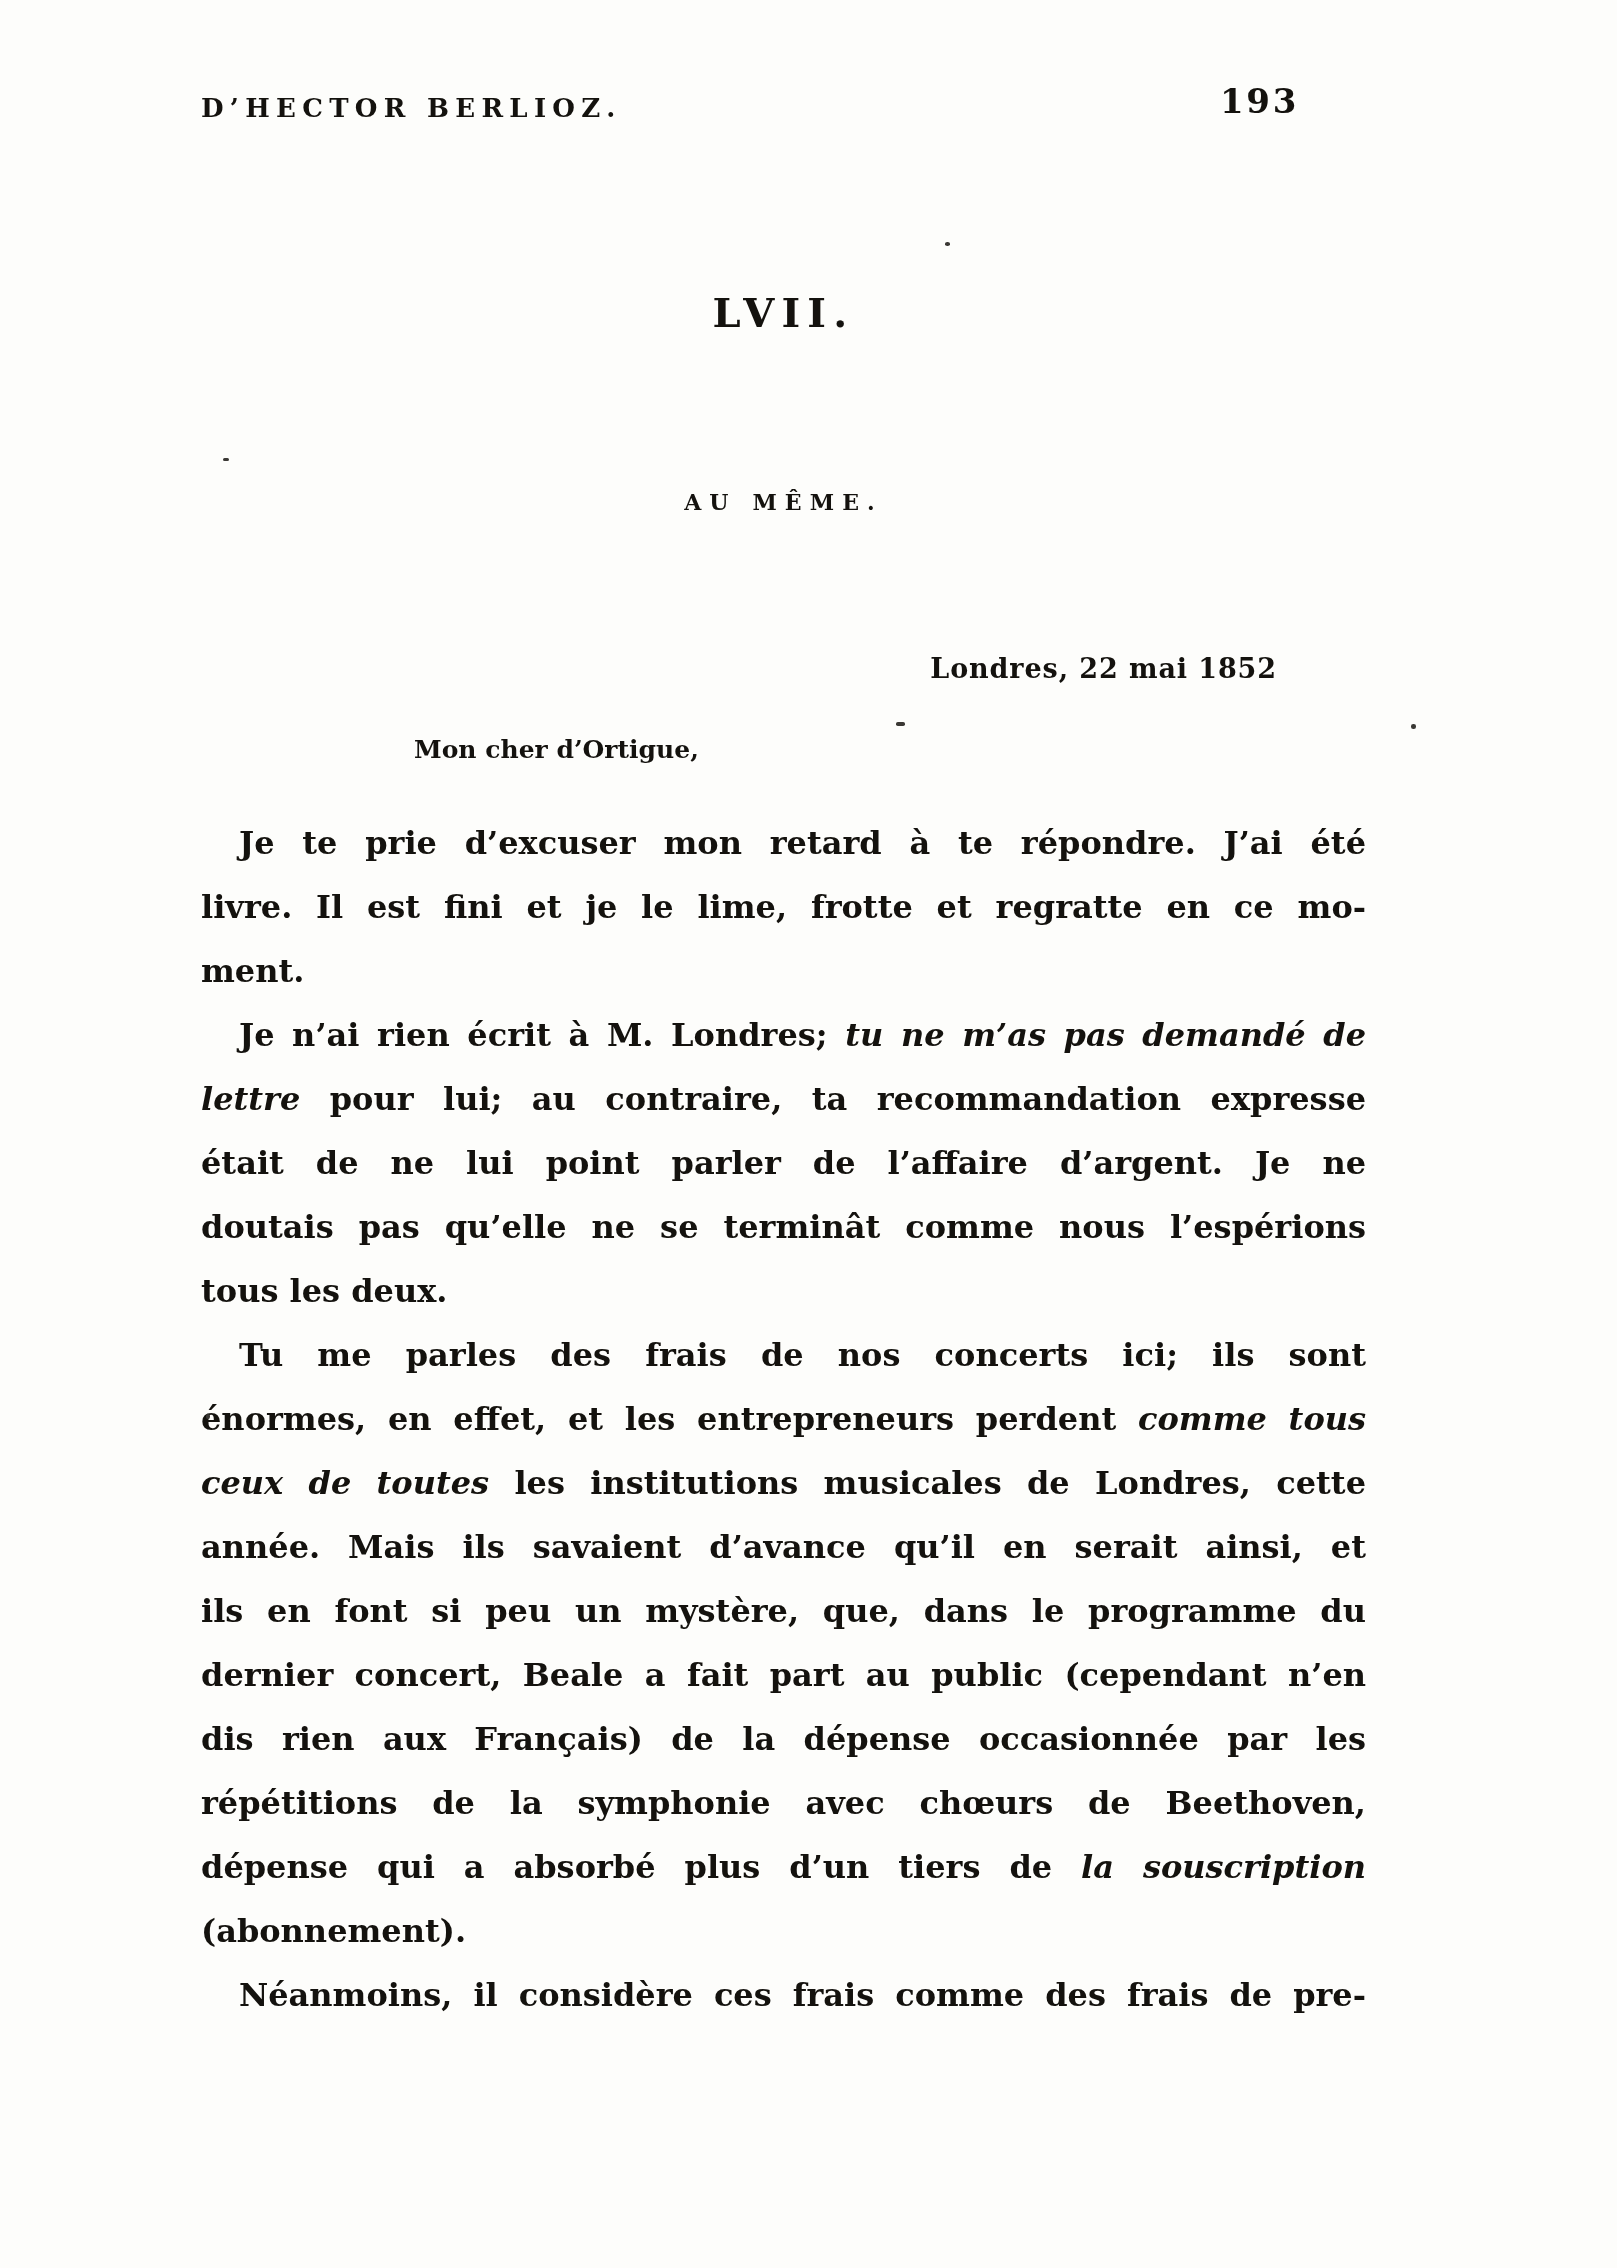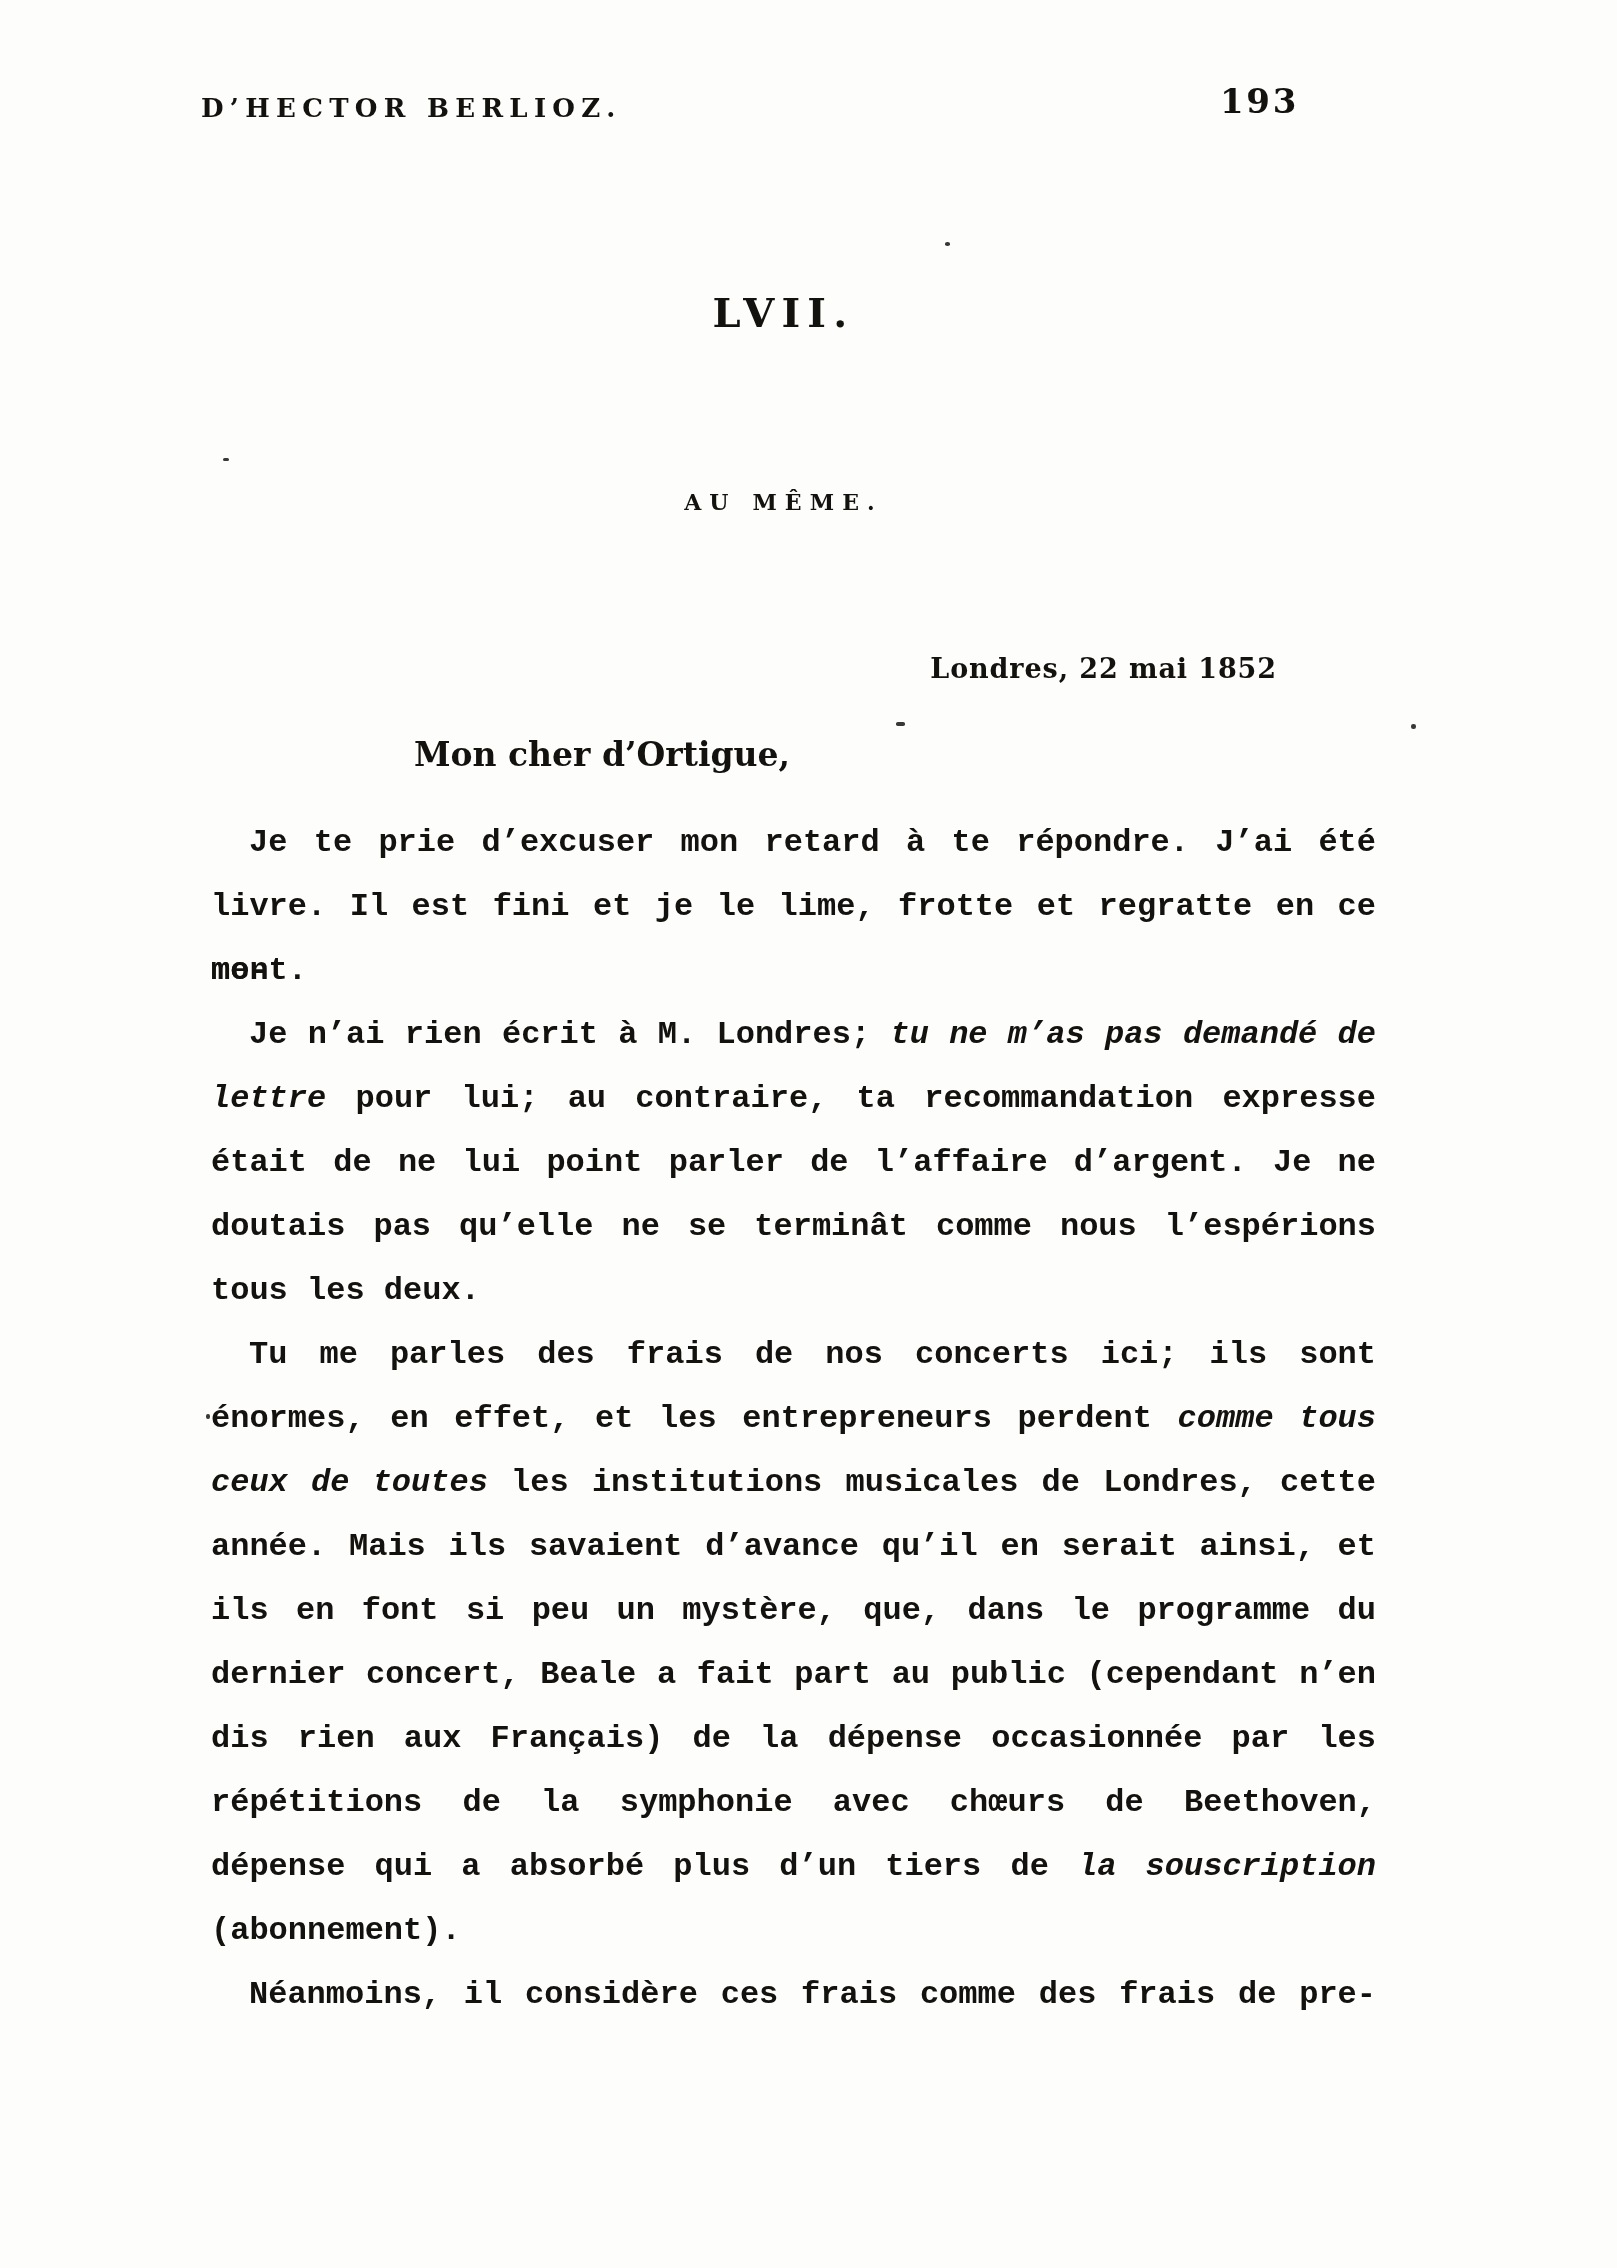--- a/index.html
+++ b/index.html
@@ -29,25 +29,25 @@
   .addressee {
     position:absolute; left:201px; top:489px; width:1165px;
     text-align:center; font-size:22px; letter-spacing:8.1px;
   }
   .dateline {
     position:absolute; right:340px; top:653px;
     font-size:27px; letter-spacing:0.9px;
   }
   .greeting {
     position:absolute; left:414px; top:735px;
-    font-size:33px;
+    font-size:25px;
   }
   .body-block {
-    position:absolute; left:211px; top:811px; width:1165px;
-    font-size:32px; line-height:64px;font-family:Liberation Mono, monospace;
+    position:absolute; left:201px; top:811px; width:1165px;
+    font-size:32px; line-height:64px;
   }
   .bodyline {
     height:64px;
     text-align:justify;
     text-align-last:justify;
     overflow:visible;
   }
   .bodyline.indent { text-indent:38px; }
   .bodyline.pend { text-align-last:left; }
   .bodyline i { font-style:italic; }

